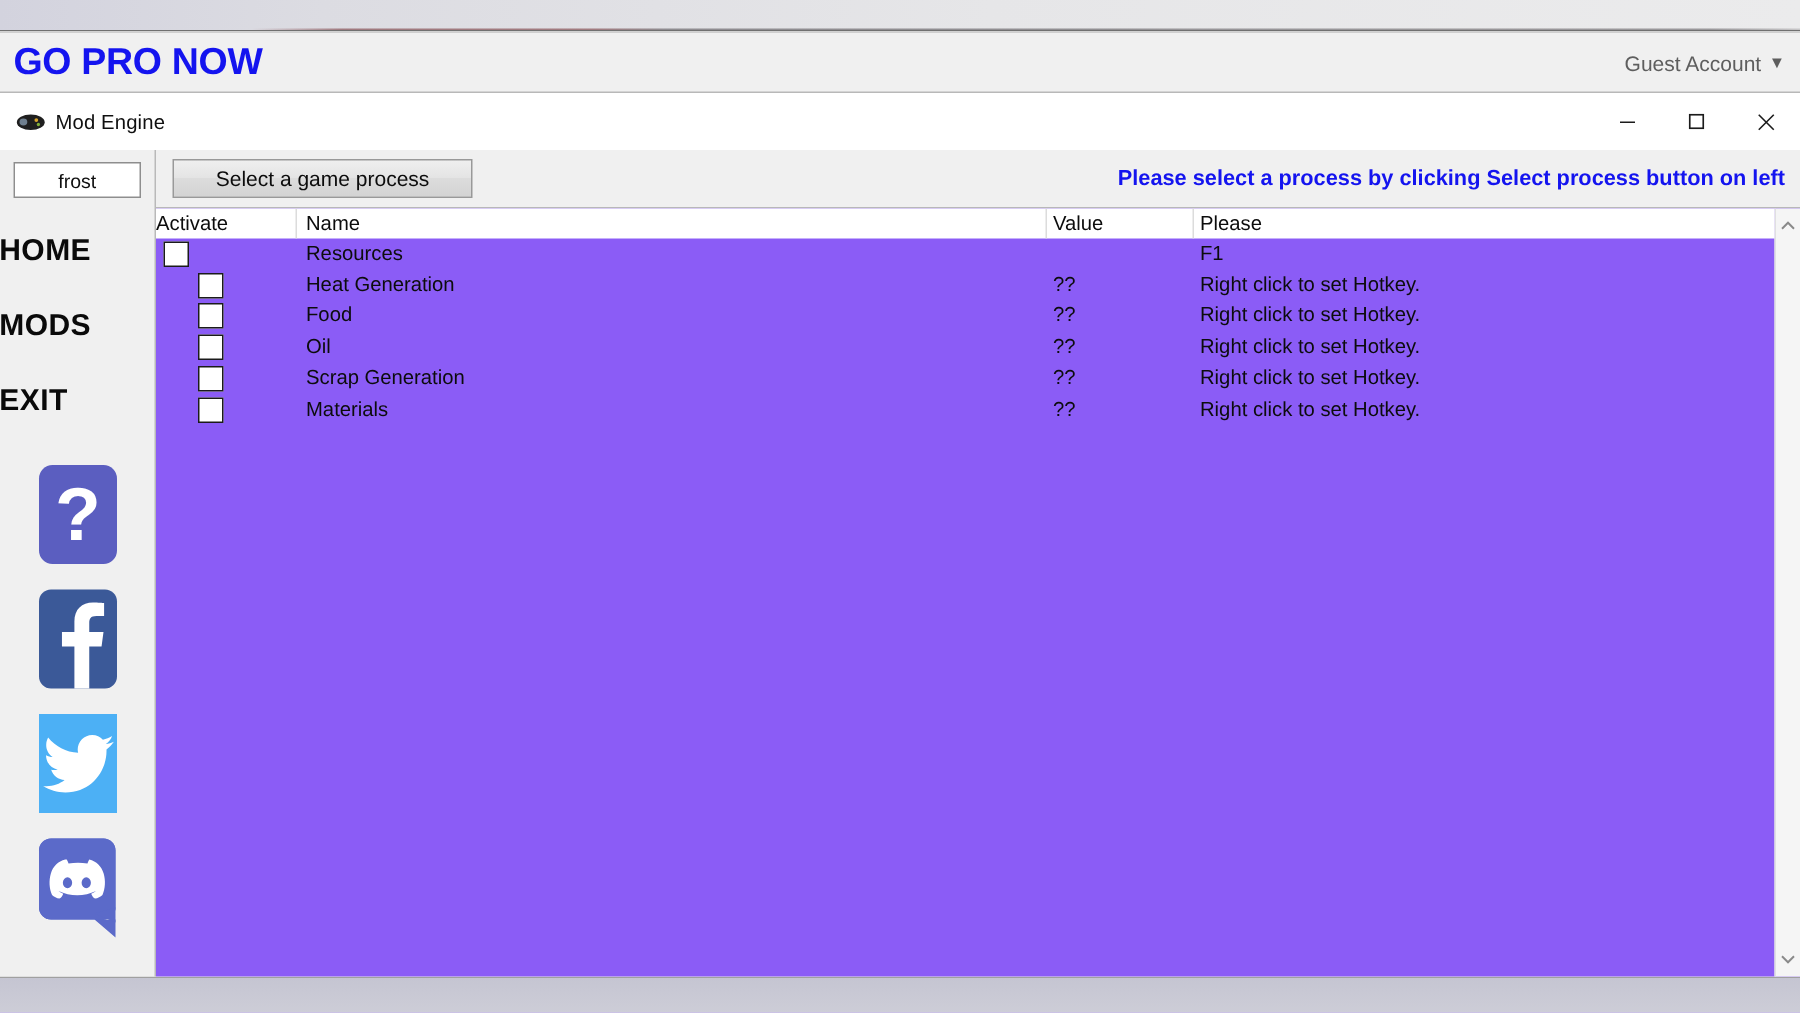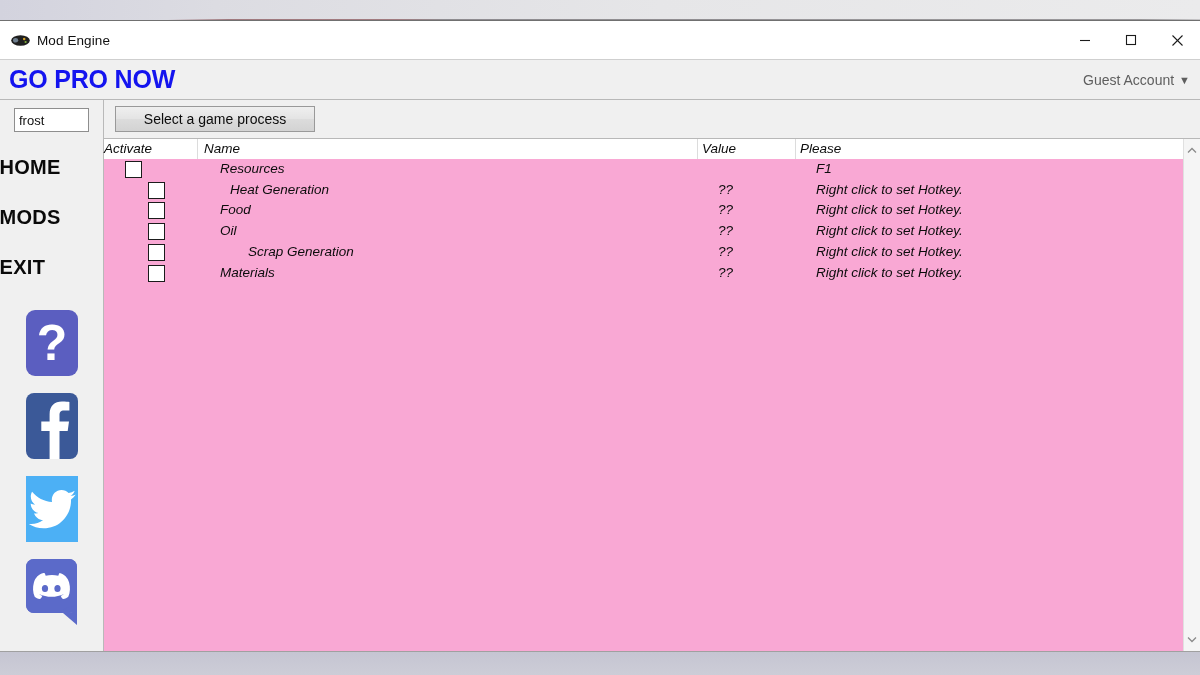--- a/index.html
+++ b/index.html
@@ -133,29 +133,30 @@
     flex: 0 0 104px;
     background: #f0f0f0;
     border-right: 1px solid #b9b9b9;
     position: relative;
     display: flex;
     flex-direction: column;
     align-items: center;
   }
   #search-input {
     margin-top: 8px;
-    width: 75px;
+    width: 85px;
     height: 24px;
     border: 1px solid #8e8e8e;
     background: #ffffff;
     font-family: "Liberation Sans", sans-serif;
     font-size: 13px;
     color: #101010;
     padding: 0 4px;
     outline: none;
+    text-align: center;
   }
   .nav-item {
     margin-top: 0;
     width: 104px;
     text-align: left;
     font-size: 20px;
     font-weight: bold;
     color: #0a0a0a;
     letter-spacing: .3px;
     cursor: pointer;
@@ -217,22 +218,21 @@
     color: #1414ef;
     white-space: nowrap;
   }
 
   
   #table-area {
     flex: 1 1 auto;
     display: flex;
     min-height: 0;
     position: relative;
-    background: #f9a8d4;
-    font-style: italic;
+    background: #8b5cf6;
   }
   #table-body-wrap {
     flex: 1 1 auto;
     position: relative;
     min-width: 0;
   }
 
   #col-headers {
     position: absolute;
     left: 0; top: 0;
@@ -255,21 +255,21 @@
     background: #dcdcdc;
   }
 
   #rows {
     position: absolute;
     left: 0; top: 20px;
     width: 100%;
   }
   .trow {
     position: absolute;
-    left: 16px;
+    left: 0;
     width: 100%;
     height: 21px;
   }
   .cb {
     position: absolute;
     top: 2px;
     width: 17px; height: 17px;
     border: 1.5px solid #1b1b1b;
     background: #ffffff;
     cursor: pointer;
@@ -318,20 +318,28 @@
   .sb-track { flex: 1 1 auto; width: 17px; }
 </style>
 </head>
 <body>
 
 <div id="desktop-top">
   <div class="hairline"></div>
 </div>
 
 <div id="app-window">
+
+  <div id="banner-bar">
+    <div id="go-pro">GO PRO NOW</div>
+    <div id="account-menu">
+      <span>Guest Account</span>
+      <span id="account-caret">▼</span>
+    </div>
+  </div>
 
   <div id="title-bar">
     <span id="app-icon">
       <svg width="19" height="13" viewBox="0 0 19 13">
         <ellipse cx="9.5" cy="6.5" rx="9.3" ry="5.2" fill="#1f1f1f"></ellipse>
         <ellipse cx="4.6" cy="6.3" rx="2.6" ry="2.3" fill="#6f7f8f"></ellipse>
         <circle cx="13.2" cy="5.0" r="1.25" fill="#d8a42a"></circle>
         <circle cx="14.6" cy="8.0" r="1.1" fill="#7fae3a"></circle>
       </svg>
     </span>
@@ -350,28 +358,20 @@
       </div>
       <div class="win-btn">
         <svg width="13" height="13" viewBox="0 0 13 13">
           <line x1="1.5" y1="1.5" x2="11.5" y2="11.5" stroke="#1b1b1b" stroke-width="1.1"></line>
           <line x1="11.5" y1="1.5" x2="1.5" y2="11.5" stroke="#1b1b1b" stroke-width="1.1"></line>
         </svg>
       </div>
     </div>
   </div>
 
-  <div id="banner-bar">
-    <div id="go-pro">GO PRO NOW</div>
-    <div id="account-menu">
-      <span>Guest Account</span>
-      <span id="account-caret">▼</span>
-    </div>
-  </div>
-
   <div id="body-split">
 
     <div id="sidebar">
       <input id="search-input" type="text" value="frost" style="">
 
       <div class="nav-item" id="nav-home">HOME</div>
       <div class="nav-item" id="nav-mods">MODS</div>
       <div class="nav-item" id="nav-exit">EXIT</div>
 
       <div id="social-stack">
@@ -422,20 +422,21 @@
           </svg>
         </div>
 
       </div>
     </div>
 
     <div id="main-panel">
 
       <div id="toolbar-row">
         <div id="select-process-btn">Select a game process</div>
+        <div id="status-message">Please select a process by clicking Select process button on left</div>
       </div>
 
       <div id="table-area">
         <div id="table-body-wrap">
           <div id="col-headers">
               <div class="col-head" style="left: 0px;">Activate</div>
               <div class="col-head" style="left: 100px;">Name</div>
               <div class="col-head" style="left: 598px;">Value</div>
               <div class="col-head" style="left: 696px;">Please</div>
               <div class="col-sep" style="left: 93px;"></div>
@@ -444,39 +445,39 @@
             </div>
           <div id="rows">
               <div class="trow" style="top: 0px;">
                 <div class="cb" style="left: 5px;"></div>
                 <div class="cell-name" style="left: 100px;">Resources</div>
                 <div class="cell-value" style="left: 598px;"></div>
                 <div class="cell-hotkey" style="left: 696px;">F1</div>
               </div>
               <div class="trow" style="top: 20.7px;">
                 <div class="cb" style="left: 28px;"></div>
-                <div class="cell-name" style="left: 100px; margin-left: 10px;">Heat Generation</div>
+                <div class="cell-name" style="left: 100px;">Heat Generation</div>
                 <div class="cell-value" style="left: 598px;">??</div>
                 <div class="cell-hotkey" style="left: 696px;">Right click to set Hotkey.</div>
               </div>
               <div class="trow" style="top: 41.4px;">
                 <div class="cb" style="left: 28px;"></div>
                 <div class="cell-name" style="left: 100px; text-align: right;">Food</div>
                 <div class="cell-value" style="left: 598px;">??</div>
                 <div class="cell-hotkey" style="left: 696px;">Right click to set Hotkey.</div>
               </div>
               <div class="trow" style="top: 62.1px;">
                 <div class="cb" style="left: 28px;"></div>
                 <div class="cell-name" style="left: 100px;">Oil</div>
                 <div class="cell-value" style="left: 598px;">??</div>
                 <div class="cell-hotkey" style="left: 696px;">Right click to set Hotkey.</div>
               </div>
               <div class="trow" style="top: 82.8px;">
                 <div class="cb" style="left: 28px;"></div>
-                <div class="cell-name" style="left: 100px; margin-left: 28px;">Scrap Generation</div>
+                <div class="cell-name" style="left: 100px;">Scrap Generation</div>
                 <div class="cell-value" style="left: 598px;">??</div>
                 <div class="cell-hotkey" style="left: 696px;">Right click to set Hotkey.</div>
               </div>
               <div class="trow" style="top: 103.5px;">
                 <div class="cb" style="left: 28px;"></div>
                 <div class="cell-name" style="left: 100px;">Materials</div>
                 <div class="cell-value" style="left: 598px;">??</div>
                 <div class="cell-hotkey" style="left: 696px;">Right click to set Hotkey.</div>
               </div>
             </div>

